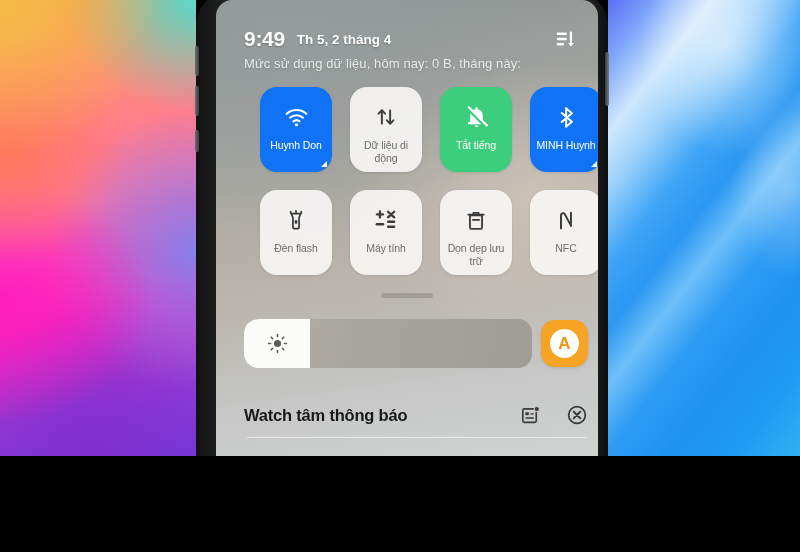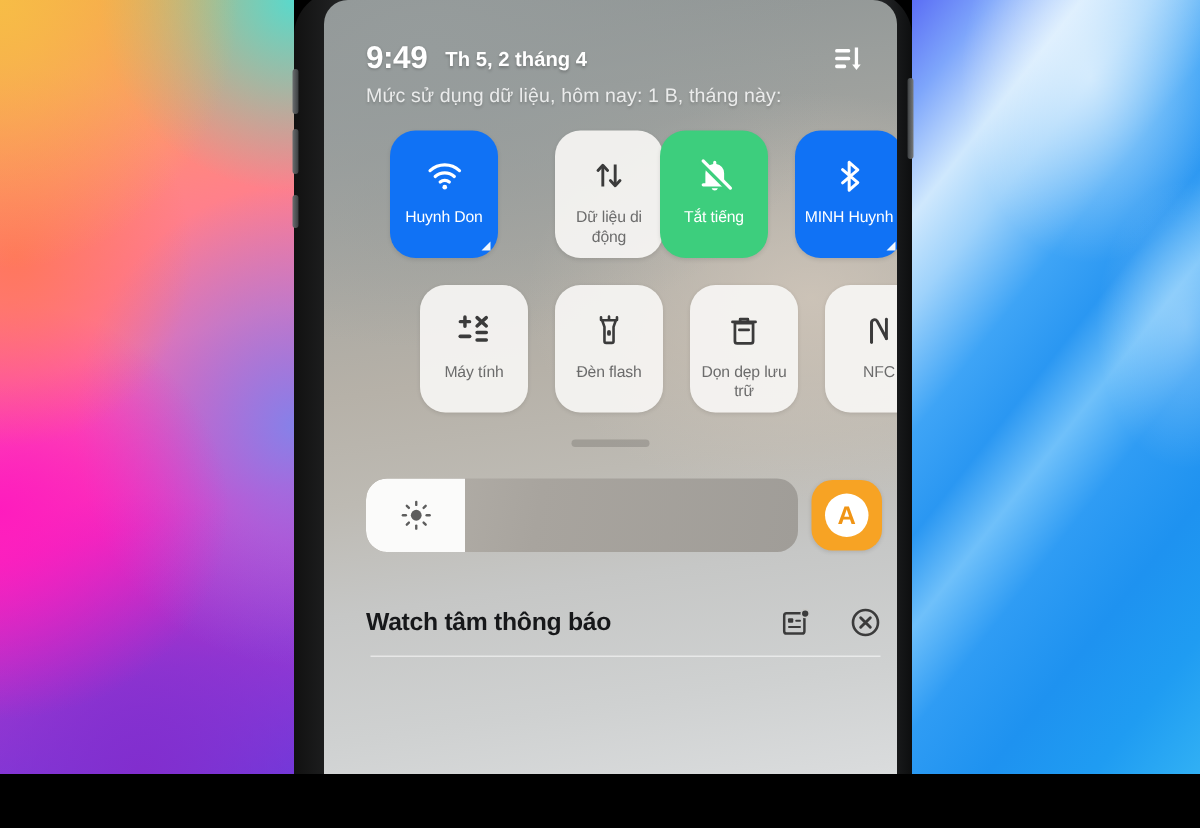--- a/index.html
+++ b/index.html
@@ -1,21 +1,21 @@
 <!DOCTYPE html>
 <html><head>
 <meta charset="utf-8">
 <style>
   * { margin:0; padding:0; box-sizing:border-box; }
   html,body{
     width:800px; height:552px; overflow:hidden;
     font-family:"Liberation Sans", sans-serif;
     background:#000;
   }
-  #stage{ position:relative; width:800px; height:516px; overflow:hidden; }
+  #stage{ position:relative; width:800px; height:456px; overflow:hidden; }
 
   
   .wall{ position:absolute; top:0; bottom:0; }
   #wall-left{
     left:0; width:196px;
     background:
       radial-gradient(140% 60% at 0% 0%,   rgba(247,190,70,0.95)  0%, rgba(247,190,70,0) 58%),
       radial-gradient(120% 45% at 100% 0%, rgba(86,218,206,0.98)  0%, rgba(86,218,206,0) 55%),
       radial-gradient(110% 45% at 5% 33%,  rgba(255,118,88,0.92)  0%, rgba(255,118,88,0) 55%),
       radial-gradient(130% 45% at 0% 66%,  rgba(255,26,190,0.95)  0%, rgba(255,26,190,0) 60%),
@@ -103,21 +103,21 @@
     display:grid; grid-template-columns:repeat(4,72px); gap:18px 18px;
   }
   .tile{
     position:relative; width:72px; height:85px; border-radius:17px;
     display:flex; flex-direction:column; align-items:center;
     justify-content:flex-start; padding-top:17px; cursor:pointer;
     box-shadow:0 1px 3px rgba(0,0,0,0.10);
   }
   .tile.on-blue { background:#1072f5; }
   .tile.on-green{ background:#3dce7d; }
-  .tile.off     { background:rgba(246,245,243,0.93);margin-left:20px; }
+  .tile.off     { background:rgba(246,245,243,0.93); }
   .tile .t-icon{ height:26px; display:flex; align-items:center; justify-content:center; }
   .tile .t-label{
     margin-top:9px; width:66px; text-align:center;
     font-size:10.5px; line-height:12.5px; letter-spacing:-0.1px;
   }
   .tile.on-blue .t-label, .tile.on-green .t-label{ color:#fff; }
   .tile.off .t-label{ color:#6c6c6c; }
   .corner-tri{
     position:absolute; right:5px; bottom:5px; width:0; height:0;
     border-left:6px solid transparent; border-bottom:6px solid #fff;
@@ -189,21 +189,21 @@
         <span id="clock">9:49</span>
         <span id="date">Th 5, 2 tháng 4</span>
         <svg id="edit-icon" viewBox="0 0 24 24">
           <rect x="3" y="5" width="11" height="2.6" rx="1.1" fill="#ffffff"></rect>
           <rect x="3" y="10.7" width="11" height="2.6" rx="1.1" fill="#ffffff"></rect>
           <rect x="3" y="16.4" width="8" height="2.6" rx="1.1" fill="#ffffff"></rect>
           <rect x="17.3" y="4" width="2.4" height="14" fill="#ffffff"></rect>
           <path d="M18.5 20.3 L15.4 16.4 L21.6 16.4 Z" fill="#ffffff"></path>
         </svg>
       </div>
-      <div id="data-usage">Mức sử dụng dữ liệu, hôm nay: 1 B, tháng này:</div>
+      <div id="data-usage">Mức sử dụng dữ liệu, hôm nay: 0 B, tháng này:</div>
 
       <div id="tiles">
 
         <div class="tile on-blue">
           <span class="t-icon">
             <svg width="25" height="25" viewBox="0 0 24 24">
               <path d="M2.6 8.4a14 14 0 0 1 18.8 0" stroke="#fff" stroke-width="2.1" fill="none" stroke-linecap="round"></path>
               <path d="M5.9 12.1a9.3 9.3 0 0 1 12.2 0" stroke="#fff" stroke-width="2.1" fill="none" stroke-linecap="round"></path>
               <path d="M9.1 15.7a4.6 4.6 0 0 1 5.8 0" stroke="#fff" stroke-width="2.1" fill="none" stroke-linecap="round"></path>
               <circle cx="12" cy="19" r="1.5" fill="#fff"></circle>
@@ -242,39 +242,39 @@
             <svg width="23" height="25" viewBox="0 0 24 24">
               <path d="M11.6 2.3 L17.6 7.6 L7 16.6 M11.6 21.7 L17.6 16.4 L7 7.4 M11.6 2.3 V21.7" stroke="#fff" stroke-width="2.1" fill="none" stroke-linejoin="round" stroke-linecap="round"></path>
             </svg>
           </span>
           <span class="t-label">MINH Huynh</span>
           <span class="corner-tri"></span>
         </div>
 
         <div class="tile off">
           <span class="t-icon">
+            <svg width="22" height="25" viewBox="0 0 24 24">
+              <path d="M7 4.4 H17 L15.3 9.2 V19.6 a1.2 1.2 0 0 1-1.2 1.2 h-4.2 a1.2 1.2 0 0 1-1.2-1.2 V9.2 Z" stroke="#3b3b3b" stroke-width="1.9" fill="none" stroke-linejoin="round"></path>
+              <path d="M6.2 2.2 V4.1 M12 1.6 V3.6 M17.8 2.2 V4.1" stroke="#3b3b3b" stroke-width="1.9" stroke-linecap="round"></path>
+              <rect x="10.6" y="11.5" width="2.8" height="4.2" rx="1.4" fill="#3b3b3b"></rect>
+            </svg>
+          </span>
+          <span class="t-label">Đèn flash</span>
+        </div>
+
+        <div class="tile off">
+          <span class="t-icon">
             <svg width="25" height="22" viewBox="0 0 26 22">
               <path d="M3 5.2 H9.4 M6.2 2 V8.4" stroke="#3b3b3b" stroke-width="2.4" stroke-linecap="round"></path>
               <path d="M14.6 2.4 L21 8.2 M21 2.4 L14.6 8.2" stroke="#3b3b3b" stroke-width="2.4" stroke-linecap="round"></path>
               <path d="M3 15.4 H9.4" stroke="#3b3b3b" stroke-width="2.6" stroke-linecap="round"></path>
               <path d="M14.6 12.8 H21 M14.6 18 H21" stroke="#3b3b3b" stroke-width="2.4" stroke-linecap="round"></path>
             </svg>
           </span>
           <span class="t-label">Máy tính</span>
-        </div>
-
-        <div class="tile off">
-          <span class="t-icon">
-            <svg width="22" height="25" viewBox="0 0 24 24">
-              <path d="M7 4.4 H17 L15.3 9.2 V19.6 a1.2 1.2 0 0 1-1.2 1.2 h-4.2 a1.2 1.2 0 0 1-1.2-1.2 V9.2 Z" stroke="#3b3b3b" stroke-width="1.9" fill="none" stroke-linejoin="round"></path>
-              <path d="M6.2 2.2 V4.1 M12 1.6 V3.6 M17.8 2.2 V4.1" stroke="#3b3b3b" stroke-width="1.9" stroke-linecap="round"></path>
-              <rect x="10.6" y="11.5" width="2.8" height="4.2" rx="1.4" fill="#3b3b3b"></rect>
-            </svg>
-          </span>
-          <span class="t-label">Đèn flash</span>
         </div>
 
         <div class="tile off">
           <span class="t-icon">
             <svg width="22" height="25" viewBox="0 0 24 24">
               <path d="M3.6 5.6 H20.4" stroke="#3b3b3b" stroke-width="2" stroke-linecap="round"></path>
               <path d="M9.2 5.4 V3.6 h5.6 v1.8" stroke="#3b3b3b" stroke-width="2" fill="none" stroke-linejoin="round"></path>
               <path d="M5.4 6.4 h13.2 v13.2 a1.6 1.6 0 0 1-1.6 1.6 H7 a1.6 1.6 0 0 1-1.6-1.6 Z" stroke="#3b3b3b" stroke-width="2" fill="none" stroke-linejoin="round"></path>
               <path d="M8.6 11.4 H15.4" stroke="#3b3b3b" stroke-width="2" stroke-linecap="round"></path>
             </svg>

